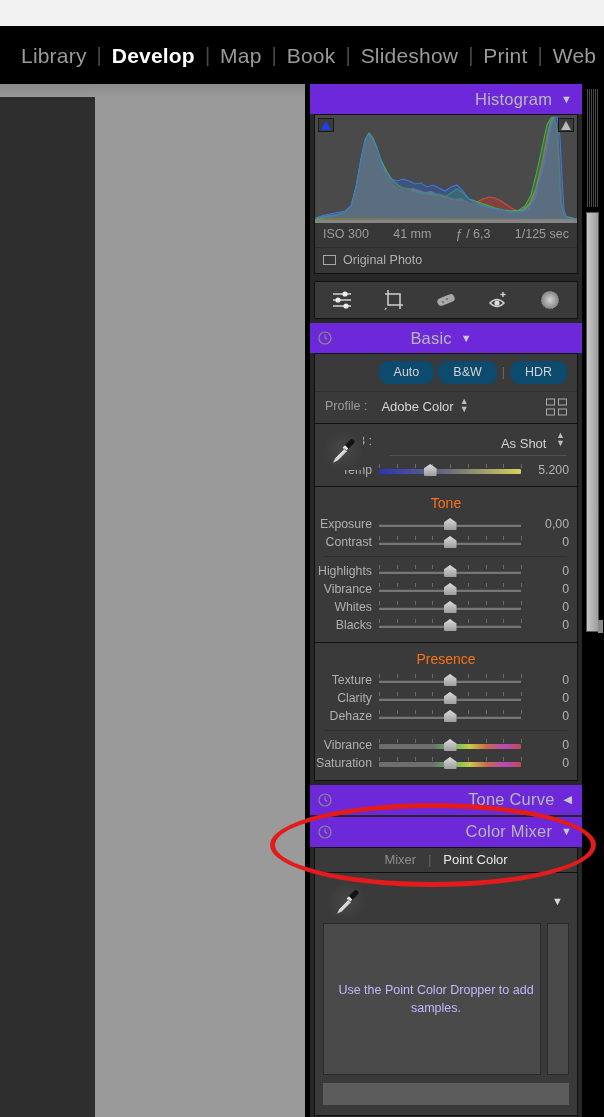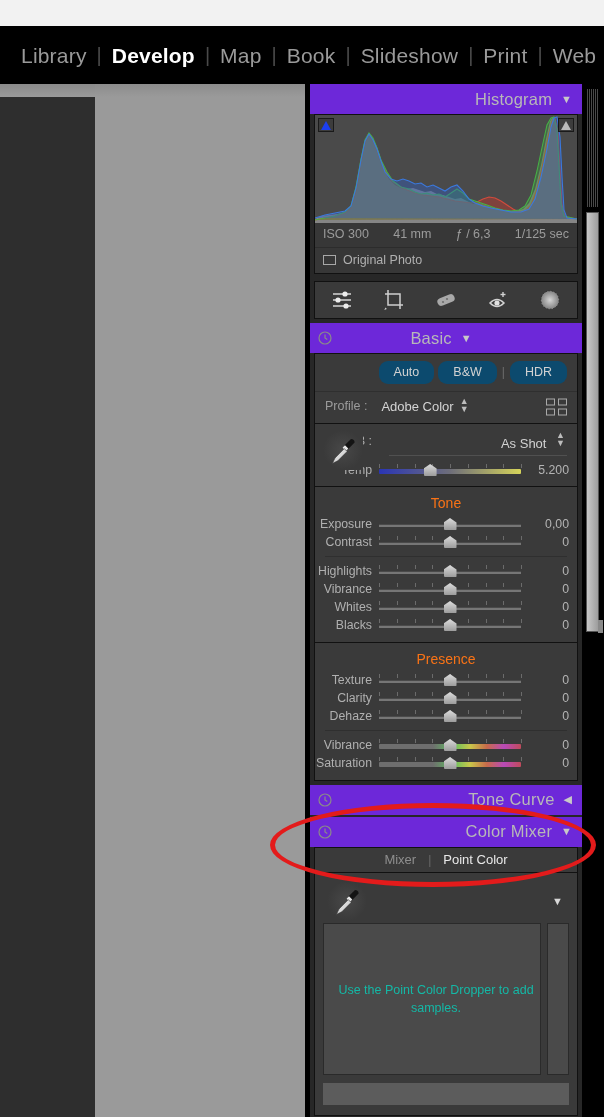--- a/index.html
+++ b/index.html
@@ -131,21 +131,21 @@
 
   .pc-body { margin:0 4px; background:#3a3a3a; border:1px solid #111; border-top:none;
              position:relative; padding:8px 8px 10px 8px; }
   .pc-dropper-row { position:relative; height:42px; }
   .pc-dropper { position:absolute; left:4px; top:0; width:40px; height:40px;
                 background:radial-gradient(circle at 50% 50%, #484848 0%, #3a3a3a 70%); border-radius:3px; }
   .pc-tri { position:absolute; right:6px; top:14px; color:#d8d8d8; font-size:11px; }
   .pc-panes { display:flex; gap:6px; }
   .pc-main { flex:1; height:152px; background:#4a4a4a; border:1px solid #2a2a2a;
              display:flex; align-items:center; justify-content:center; }
-  .pc-main span { color:#14b8a6; font-size:12.5px; text-align:center; line-height:1.45;padding-left:8px; }
+  .pc-main span { color:#c4b5fd; font-size:12.5px; text-align:center; line-height:1.45;padding-left:8px; }
   .pc-side { width:22px; height:152px; background:#4a4a4a; border:1px solid #2a2a2a; }
   .pc-bottom { margin-top:8px; height:22px; background:#5c5c5c; }
 
   
   .rail { position:absolute; left:582px; top:0; width:22px; height:1033px; background:#000; }
   .rail-grip { position:absolute; left:5px; top:5px; width:11px; height:118px; }
   .rail-grip i { position:absolute; top:0; width:1px; height:118px; background:#4a4a4a; }
   .rail-thumb { position:absolute; left:4px; top:128px; width:13px; height:420px;
                 background:linear-gradient(to right,#c8c8c8,#9d9d9d); border:1px solid #555; }
   .rail-tick { position:absolute; left:16px; top:536px; width:5px; height:13px; background:#8a8a8a; }

